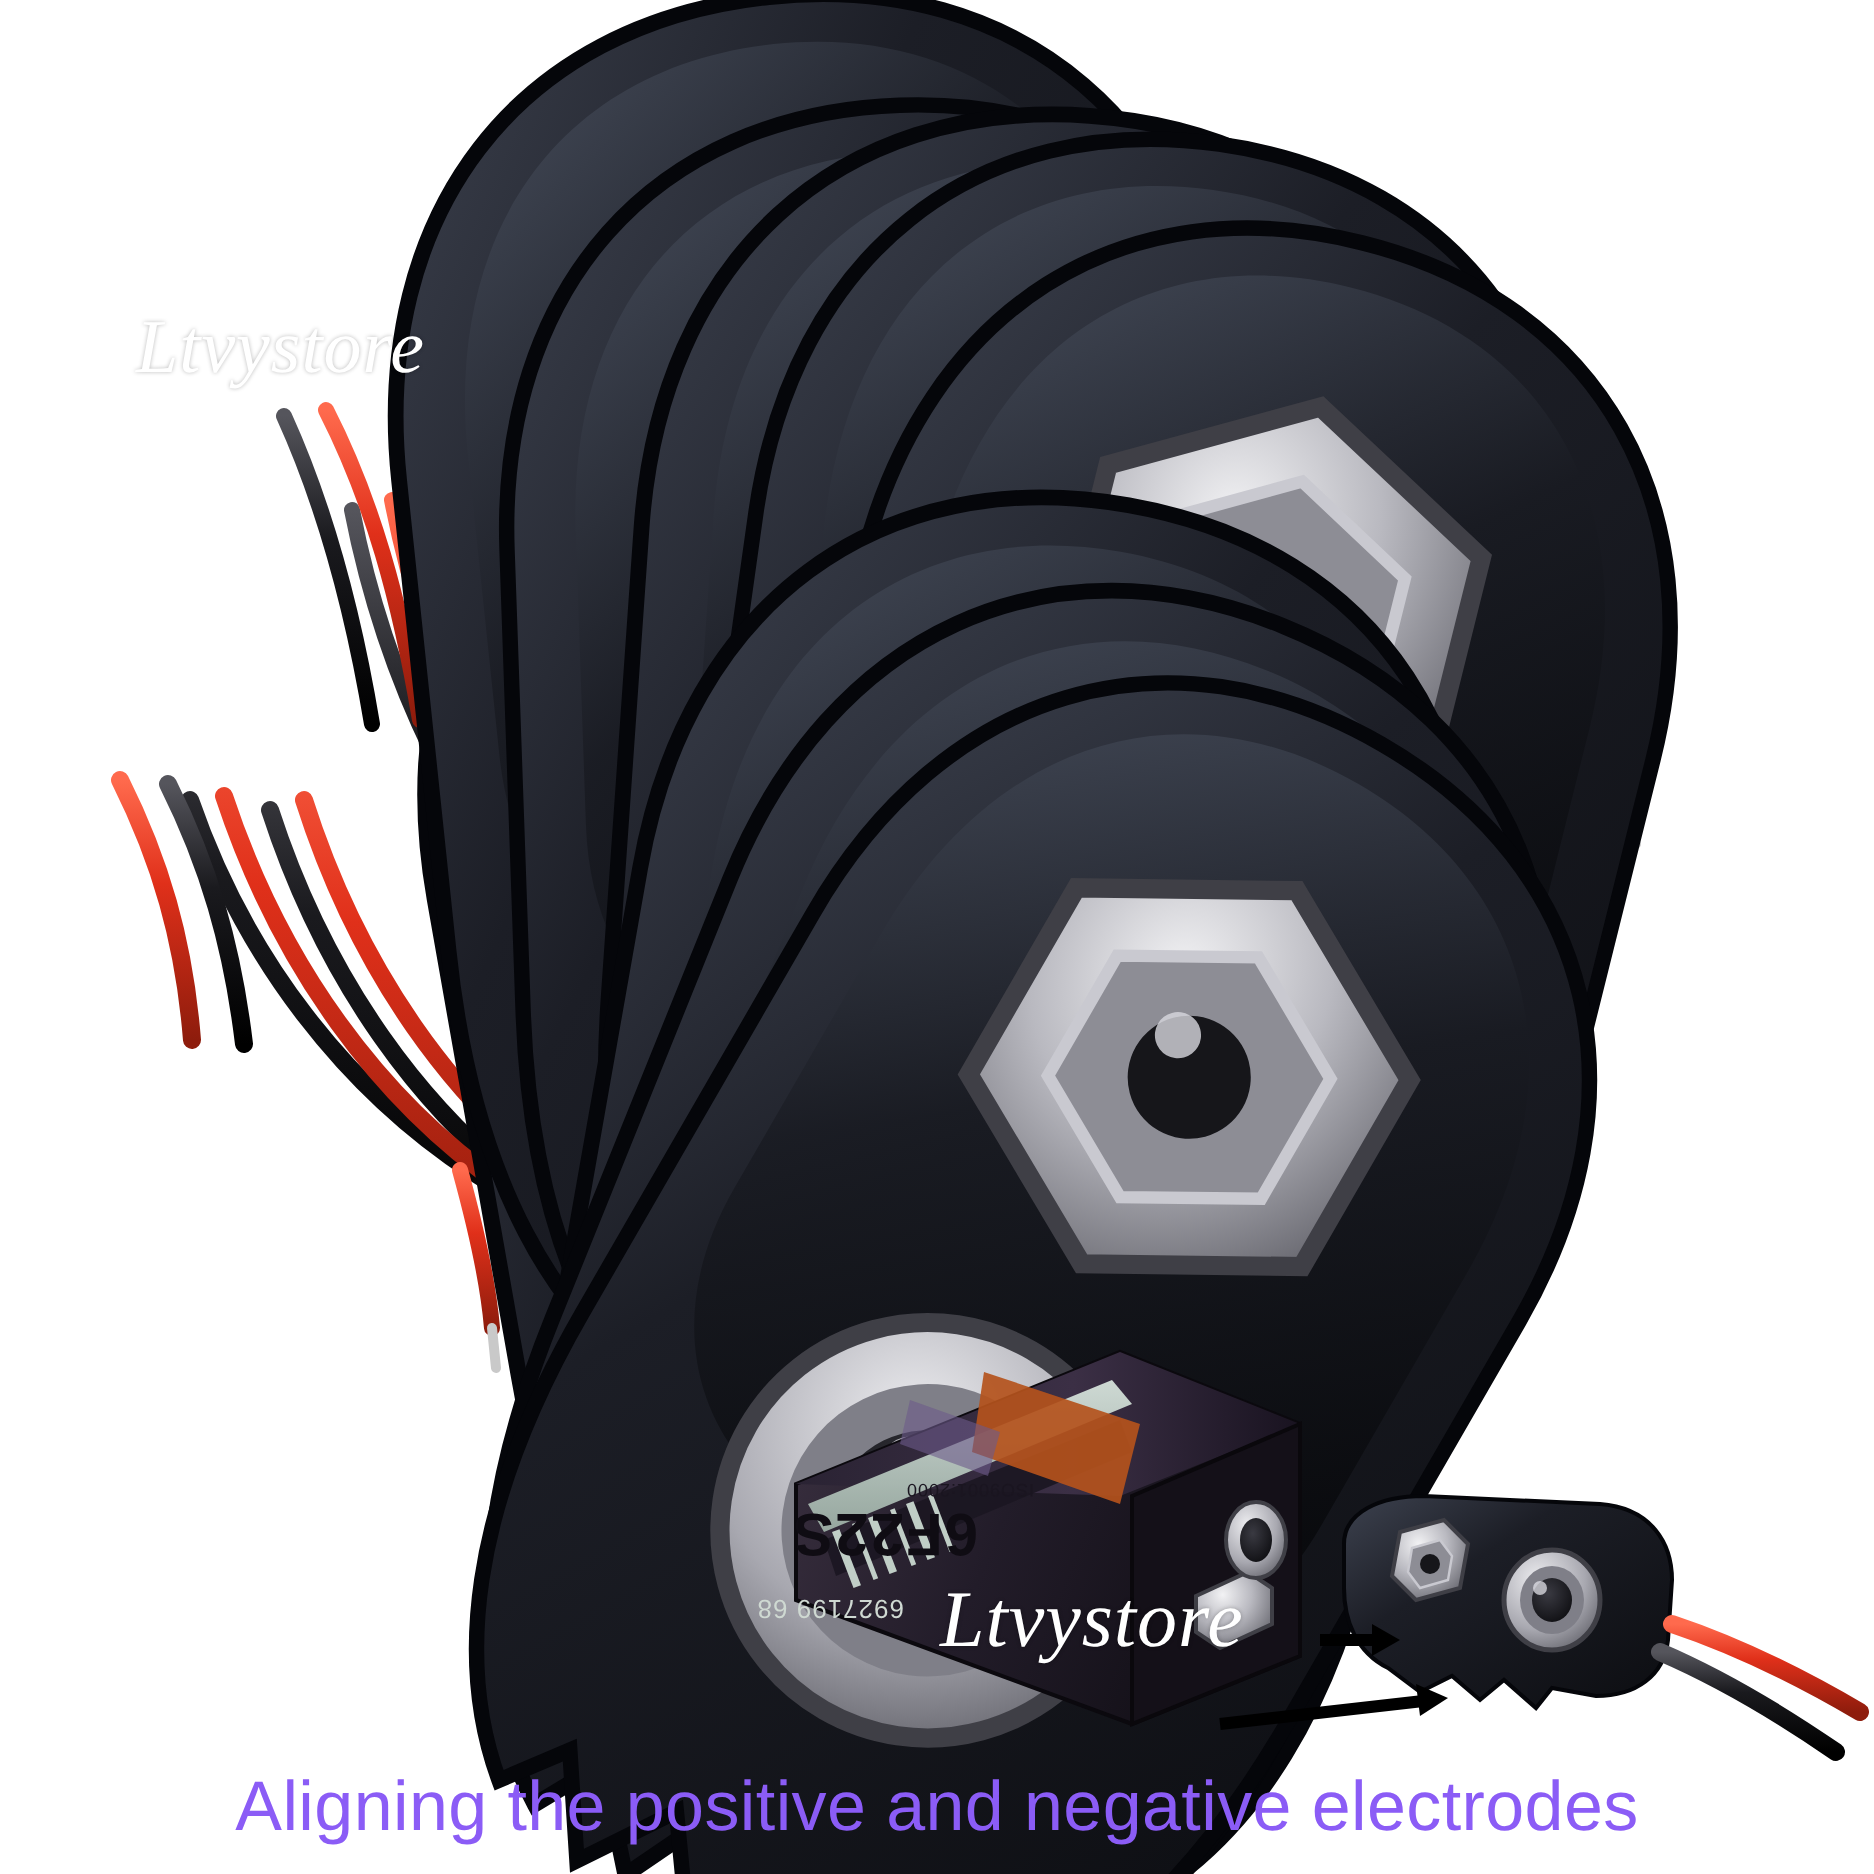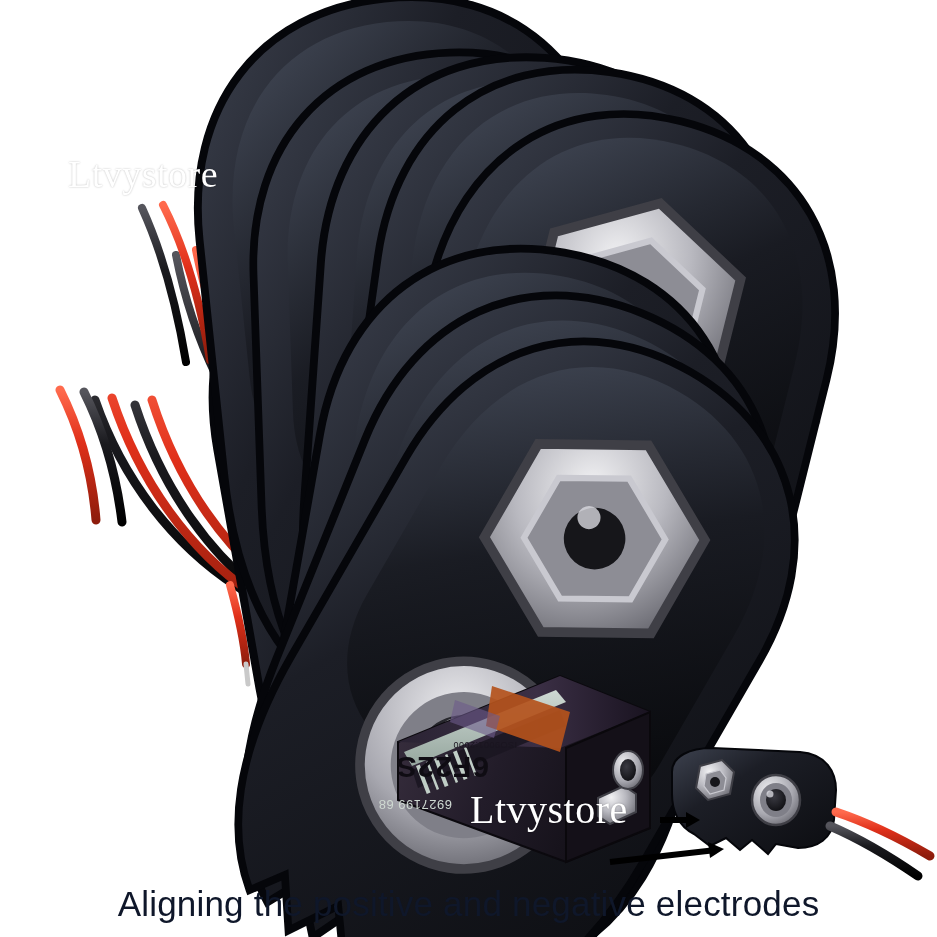--- a/index.html
+++ b/index.html
@@ -2,25 +2,25 @@
 <html><head>
 <meta charset="utf-8">
 <style>
   html,body{margin:0;padding:0;background:#fff;}
   body{width:937px;height:937px;overflow:hidden;
        font-family:"Liberation Sans", sans-serif;}
   #stage{position:relative;width:937px;height:937px;background:#ffffff;}
   #art{position:absolute;inset:0;}
   .wm{position:absolute;color:#fff;font-family:"Liberation Serif",serif;
       font-weight:400;letter-spacing:.5px;white-space:nowrap;
-      text-shadow:0 0 2px rgba(0,0,0,.28);pointer-events:none;}
+      text-shadow:0 0 2px rgba(0,0,0,.28);pointer-events:none;font-style:italic;}
   #wm1{left:68px;top:152px;font-size:38px;}
   #wm2{left:470px;top:786px;font-size:40px;}
   #caption{position:absolute;left:0;right:0;top:884px;text-align:center;
-      font-size:35px;color:#0f172a;font-family:"Liberation Sans",sans-serif;
+      font-size:35px;color:#8b5cf6;font-family:"Liberation Sans",sans-serif;
       letter-spacing:.2px;}
 </style>
 </head>
 <body>
 
 <div id="stage">
 
   <svg id="art" viewBox="0 0 937 937" width="937" height="937">
     <defs>
       <linearGradient id="vinyl" x1="0" y1="0" x2="1" y2="1">

